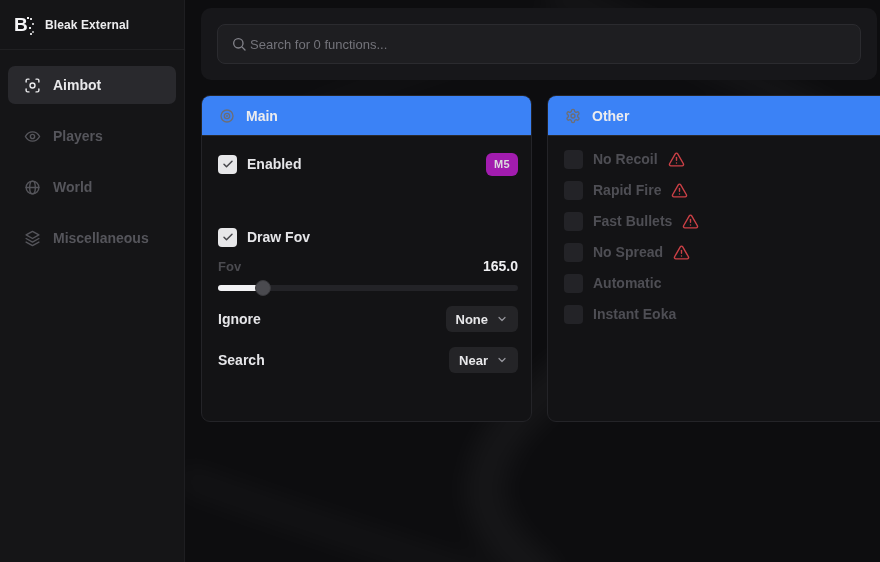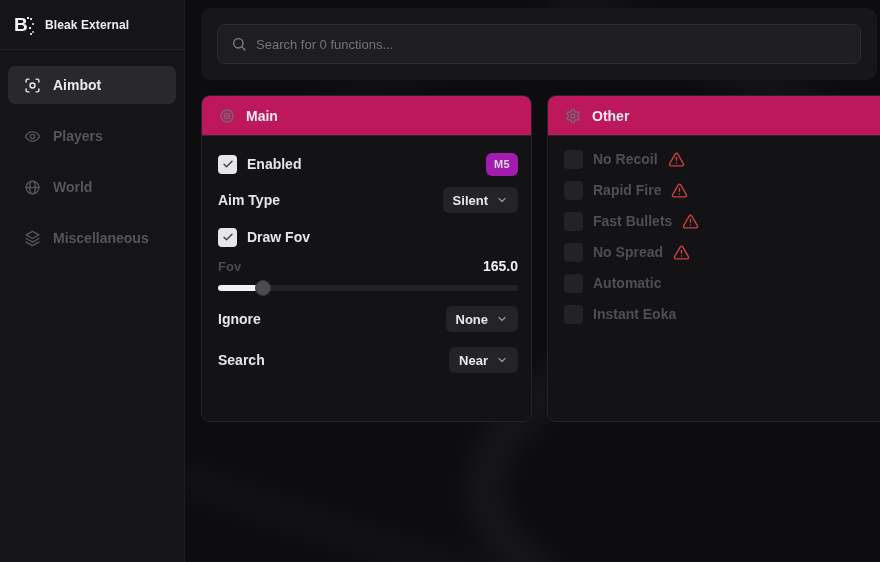--- a/index.html
+++ b/index.html
@@ -50,39 +50,39 @@
   
   .content { position: absolute; left: 185px; top: 0; right: 0; bottom: 0; z-index: 1; }
 
   .search-wrap {
     position: absolute; left: 16px; top: 8px; width: 676px; height: 72px;
     background: #17171a; border-radius: 10px;
   }
   .search-input-box {
     position: absolute; left: 16px; top: 16px; right: 16px; height: 40px;
     background: #1e1e21; border: 1px solid #2b2b2f; border-radius: 8px;
-    display: flex; align-items: center; padding: 0 13px; gap: 9px;
+    display: flex; align-items: center; padding: 0 13px; gap: 3px;
   }
   .search-input-box svg { width: 16px; height: 16px; color: #83838a; flex: 0 0 auto; }
   .search-input {
     background: transparent; border: none; outline: none; flex: 1;
     font-family: "Liberation Sans", sans-serif;
     font-size: 13px; color: #d0d0d4;
   }
   .search-input::placeholder { color: #74747b; }
 
   
   .panel {
     position: absolute; top: 95px; height: 327px;
     background: #131315; border: 1px solid #242428; border-radius: 9px;
   }
   .panel-main { left: 16px; width: 331px; }
   .panel-other { left: 362px; width: 343px; } 
   .panel-header {
-    height: 40px; background: #be185d; border-bottom: 1px solid #292a2e;
+    height: 40px; background: #3b82f6; border-bottom: 1px solid #292a2e;
     border-radius: 8px 8px 0 0;
     display: flex; align-items: center; gap: 11px; padding: 0 17px;
   }
   .panel-header svg { width: 16px; height: 16px; color: #6e6e74; }
   .panel-title { font-size: 14px; font-weight: 700; color: #ececee; }
 
   .row { position: absolute; left: 16px; right: 13px; display: flex; align-items: center; }
 
   .checkbox {
     width: 19px; height: 19px; border-radius: 4px; cursor: pointer;
@@ -253,29 +253,20 @@
       <div class="row" style="top:56px;height:24px;">
         <span class="checkbox checked">
           <svg viewBox="0 0 24 24">
               <use href="#i-check"></use>
             </svg>
         </span>
         <span class="row-label">Enabled</span>
         <span class="keybind">M5</span>
       </div>
 
-      <div class="row" style="top:91px;height:26px;">
-        <span class="row-label" style="margin-left:0">Aim Type</span>
-        <span class="dropdown">
-          <span class="dropdown-value">Silent</span>
-          <svg viewBox="0 0 24 24">
-              <use href="#i-chevron"></use>
-            </svg>
-        </span>
-      </div>
 
       <div class="row" style="top:129px;height:24px;">
         <span class="checkbox checked">
           <svg viewBox="0 0 24 24">
               <use href="#i-check"></use>
             </svg>
         </span>
         <span class="row-label">Draw Fov</span>
       </div>
 

